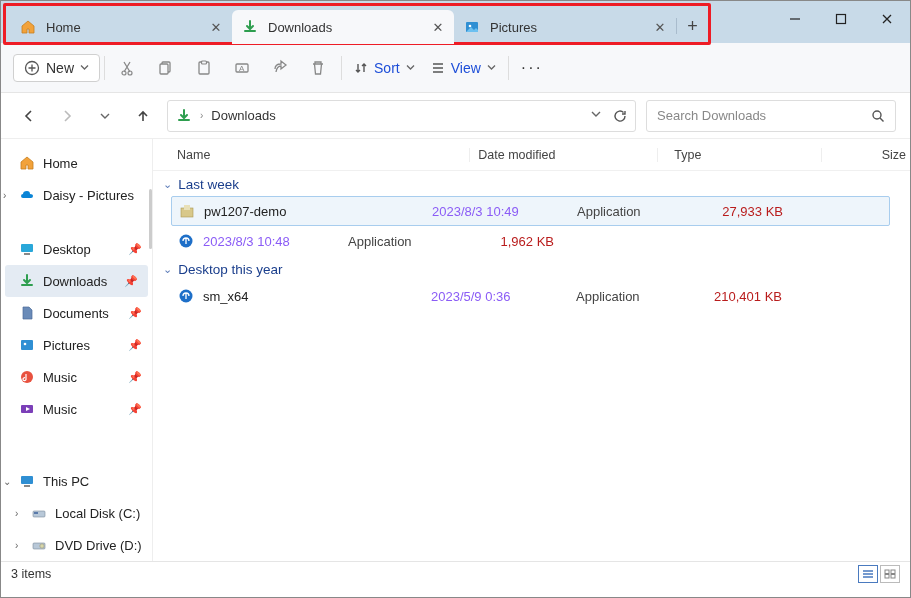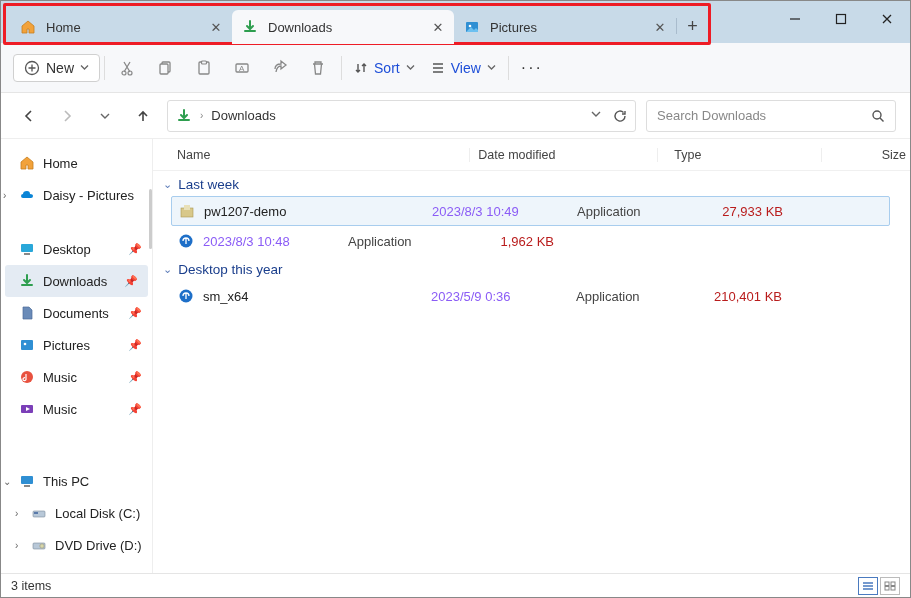--- a/index.html
+++ b/index.html
@@ -51,21 +51,21 @@
   .group-hdr { display:flex; align-items:center; gap:6px; padding:6px 0 4px 10px; font-size:13.5px; color:#1a3e8c;}
   .group-hdr .gchev{ font-size:11px; color:#5b7bb8;}
   .row { display:flex; align-items:center; height:30px; padding-left:24px; font-size:13px; color:#222;}
   .row.sel { background:#eef5fb; border:1px solid #a8cdee; border-radius:2px; margin:0 20px 0 18px; padding-left:6px;}
   .row .rico { width:18px; height:18px; margin-right:8px; display:flex; align-items:center; justify-content:center;}
   .row .rname{width:228px;} 
   .row.sel .rname{width:228px;}
   .row .rdate{width:145px;color:#8b5cf6;} .row .rtype{width:120px;color:#444;} .row .rsize{width:86px;text-align:right;color:#b91c1c;}
   
   
-  .status { position:absolute; bottom:0; left:0; right:0; height:24px; border-top:1px solid #e5e5e5; display:flex; align-items:center; padding:0 10px; font-size:12.5px; color:#333; background:#fff;}
+  .status { position:absolute; bottom:12px; left:0; right:0; height:24px; border-top:1px solid #e5e5e5; display:flex; align-items:center; padding:0 10px; font-size:12.5px; color:#333; background:#fff;}
   .status .viewbtns{ margin-left:auto; display:flex; gap:2px;}
   .vbtn{ width:20px;height:18px;border:1px solid #4a7abf;display:flex;align-items:center;justify-content:center;}
   .vbtn.inactive{border-color:#bbb;color:#888;}
   
   svg { display:block; }
 </style>
 </head>
 <body>
 
 <div class="titlebar">

